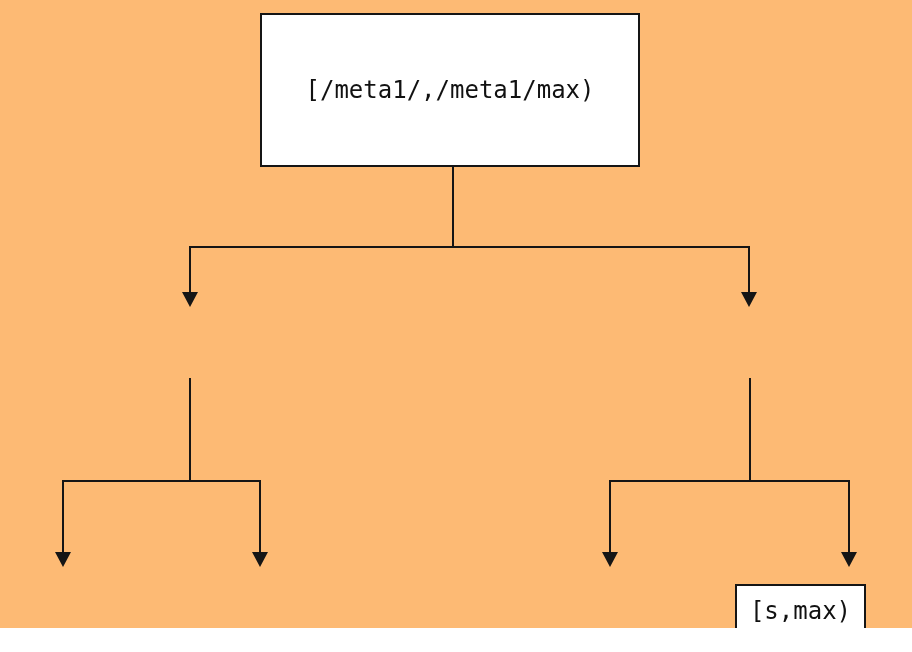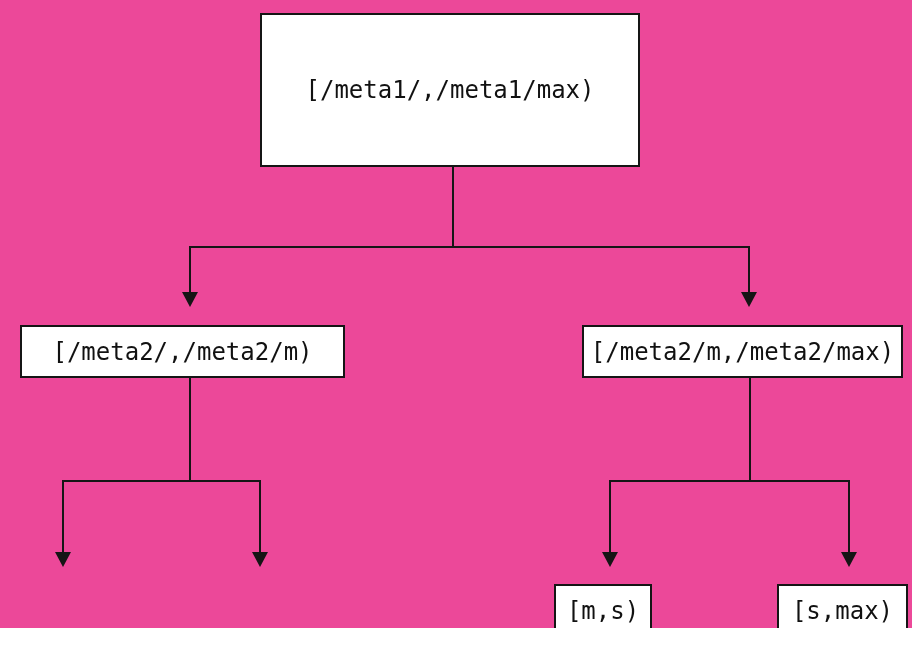--- a/index.html
+++ b/index.html
@@ -4,21 +4,21 @@
 <style>
   html, body {
     margin: 0;
     padding: 0;
     background: #ffffff;
   }
   .canvas {
     position: relative;
     width: 912px;
     height: 628px;
-    background: #ec4899;
+    background: #fdba74;
     font-family: "DejaVu Sans Mono", "Liberation Mono", monospace;
     overflow: hidden;
   }
   .node {
     position: absolute;
     box-sizing: border-box;
     border: 2px solid #151515;
     background: #ffffff;
     display: flex;
     align-items: center;
@@ -69,49 +69,46 @@
   #hbar-2-right     { left: 609px; top: 480px; width: 241px; height: 2px; }
   #drop-2-rl        { left: 609px; top: 480px; width: 2px;   height: 72px; }
   #drop-2-rr        { left: 848px; top: 480px; width: 2px;   height: 72px; }
   #arrow-2-rl       { left: 602px; top: 552px; }
   #arrow-2-rr       { left: 841px; top: 552px; }
 
   
   #leaf-a-g         { left: 8px;   top: 584px; width: 99px;  height: 53px; }
   #leaf-g-m         { left: 204px; top: 584px; width: 97px;  height: 53px; }
   #leaf-m-s         { left: 554px; top: 584px; width: 98px;  height: 53px; }
-  #leaf-s-max       { left: 777px; top: 584px; width: 131px; height: 53px; text-align: center; }
+  #leaf-s-max       { left: 735px; top: 584px; width: 131px; height: 53px; text-align: center; }
 </style>
 </head>
 <body>
 
 <div class="canvas">
 
   <div class="node" id="node-root">[/meta1/,/meta1/max)</div>
 
   <div class="line" id="stem-root"></div>
   <div class="line" id="hbar-1"></div>
   <div class="line" id="drop-1-left"></div>
   <div class="line" id="drop-1-right"></div>
   <div class="arrowhead" id="arrow-1-left"></div>
   <div class="arrowhead" id="arrow-1-right"></div>
 
-  <div class="node" id="node-meta2-left">[/meta2/,/meta2/m)</div>
-  <div class="node" id="node-meta2-right">[/meta2/m,/meta2/max)</div>
 
   <div class="line" id="stem-2-left"></div>
   <div class="line" id="hbar-2-left"></div>
   <div class="line" id="drop-2-ll"></div>
   <div class="line" id="drop-2-lr"></div>
   <div class="arrowhead" id="arrow-2-ll"></div>
   <div class="arrowhead" id="arrow-2-lr"></div>
 
   <div class="line" id="stem-2-right"></div>
   <div class="line" id="hbar-2-right"></div>
   <div class="line" id="drop-2-rl"></div>
   <div class="line" id="drop-2-rr"></div>
   <div class="arrowhead" id="arrow-2-rl"></div>
   <div class="arrowhead" id="arrow-2-rr"></div>
 
-  <div class="node" id="leaf-m-s">[m,s)</div>
   <div class="node" id="leaf-s-max">[s,max)</div>
 
 </div>
 
 </body></html>

